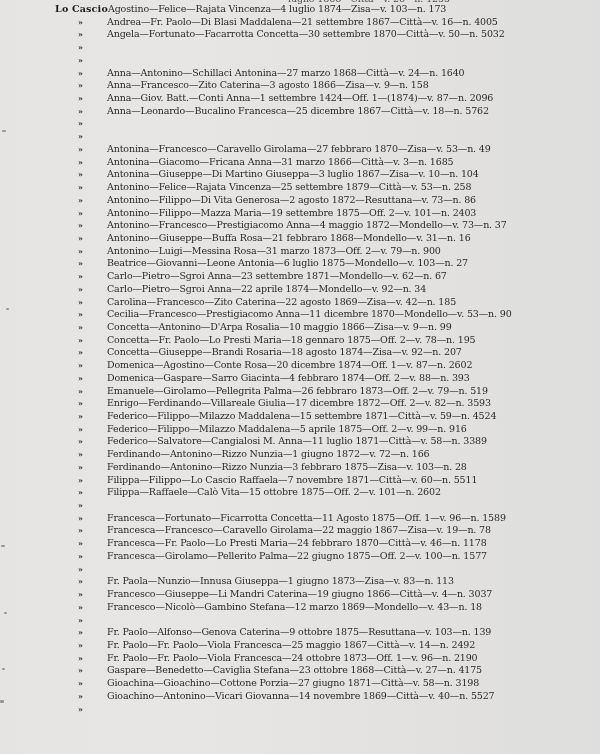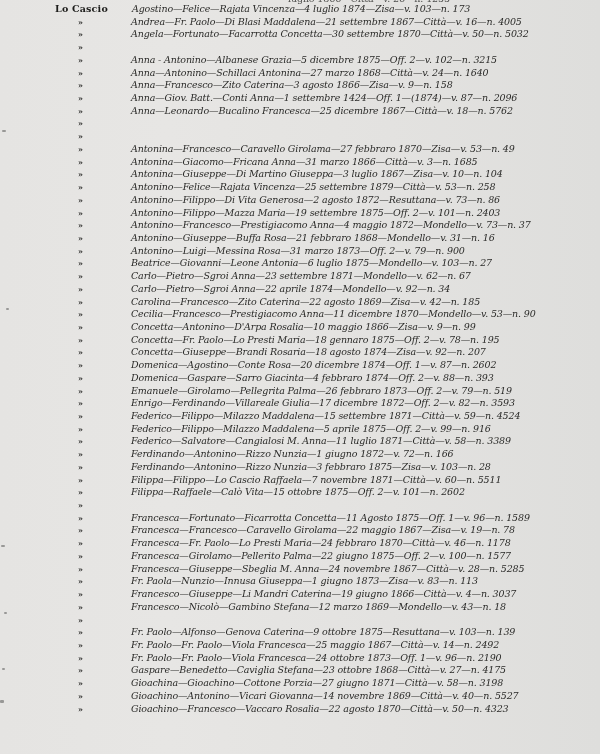--- a/index.html
+++ b/index.html
@@ -23,42 +23,40 @@
     top: 3px;
     left: 0;
     right: 0;
   }
   .row {
     display: flex;
     align-items: flex-end;
     height: 12.72px;
     line-height: 12.72px;
     white-space: nowrap;
-    gap: 24px;
   }
   .label-col {
     flex: 0 0 52px;
     margin-left: 55px;
     font-size: 9.5px;
     font-weight: bold;
     color: #1d1d1b;
     letter-spacing: 0.2px;
   }
   .label-col.ditto {
     font-size: 8px;
     text-align: left;
     padding-left: 23px;
     box-sizing: border-box;
     color: #232321;
   }
   .entry {
     font-size: 9.5px;
     color: #2a2a28;
     letter-spacing: -0.15px;
-    font-style: italic;
   }
   .fragment {
     position: absolute;
     top: -7px;
     left: 288px;
     font-size: 9.5px;
     line-height: 12px;
     color: #50504e;
     white-space: nowrap;
     letter-spacing: -0.1px;
@@ -99,21 +97,20 @@
       <span class="label-col ditto">»</span>
       <span class="entry">Angela—Fortunato—Facarrotta Concetta—30 settembre 1870—Città—v. 50—n. 5032</span>
     </div>
 
     <div class="row">
       <span class="label-col ditto">»</span>
     </div>
 
     <div class="row">
       <span class="label-col ditto">»</span>
-      <span class="entry">Anna - Antonino—Albanese Grazia—5 dicembre 1875—Off. 2—v. 102—n. 3215</span>
     </div>
 
     <div class="row">
       <span class="label-col ditto">»</span>
       <span class="entry">Anna—Antonino—Schillaci Antonina—27 marzo 1868—Città—v. 24—n. 1640</span>
     </div>
 
     <div class="row">
       <span class="label-col ditto">»</span>
       <span class="entry">Anna—Francesco—Zito Caterina—3 agosto 1866—Zisa—v. 9—n. 158</span>
@@ -296,21 +293,20 @@
       <span class="entry">Francesca—Fr. Paolo—Lo Presti Maria—24 febbraro 1870—Città—v. 46—n. 1178</span>
     </div>
 
     <div class="row">
       <span class="label-col ditto">»</span>
       <span class="entry">Francesca—Girolamo—Pellerito Palma—22 giugno 1875—Off. 2—v. 100—n. 1577</span>
     </div>
 
     <div class="row">
       <span class="label-col ditto">»</span>
-      <span class="entry">Francesca—Giuseppe—Sbeglia M. Anna—24 novembre 1867—Città—v. 28—n. 5285</span>
     </div>
 
     <div class="row">
       <span class="label-col ditto">»</span>
       <span class="entry">Fr. Paola—Nunzio—Innusa Giuseppa—1 giugno 1873—Zisa—v. 83—n. 113</span>
     </div>
 
     <div class="row">
       <span class="label-col ditto">»</span>
       <span class="entry">Francesco—Giuseppe—Li Mandri Caterina—19 giugno 1866—Città—v. 4—n. 3037</span>
@@ -350,17 +346,16 @@
       <span class="entry">Gioachina—Gioachino—Cottone Porzia—27 giugno 1871—Città—v. 58—n. 3198</span>
     </div>
 
     <div class="row">
       <span class="label-col ditto">»</span>
       <span class="entry">Gioachino—Antonino—Vicari Giovanna—14 novembre 1869—Città—v. 40—n. 5527</span>
     </div>
 
     <div class="row">
       <span class="label-col ditto">»</span>
-      <span class="entry">Gioachino—Francesco—Vaccaro Rosalia—22 agosto 1870—Città—v. 50—n. 4323</span>
     </div>
   </div>
 
 </div>
 
 </body></html>

